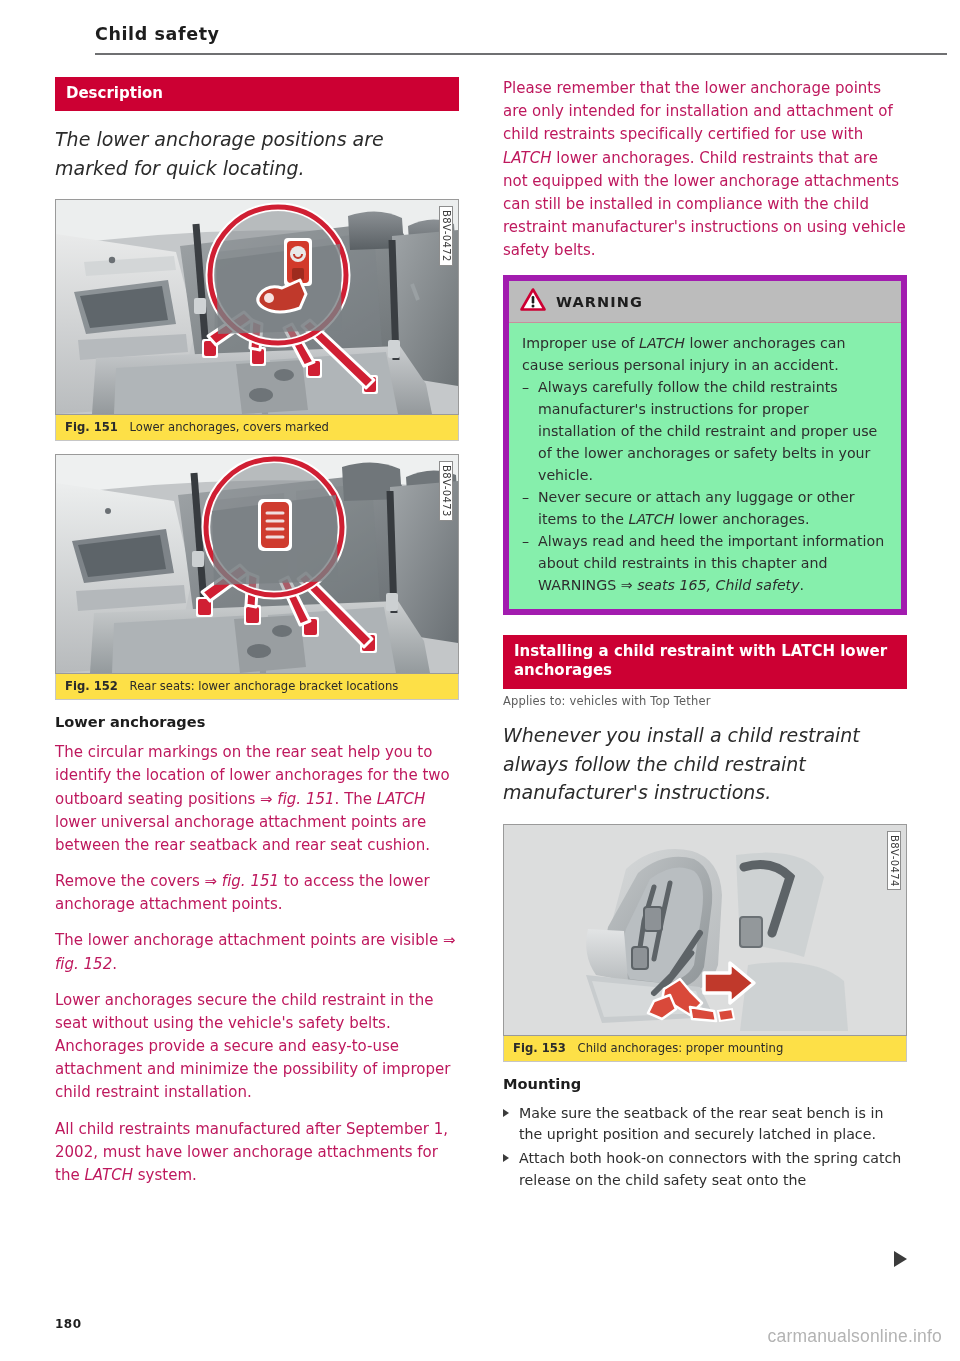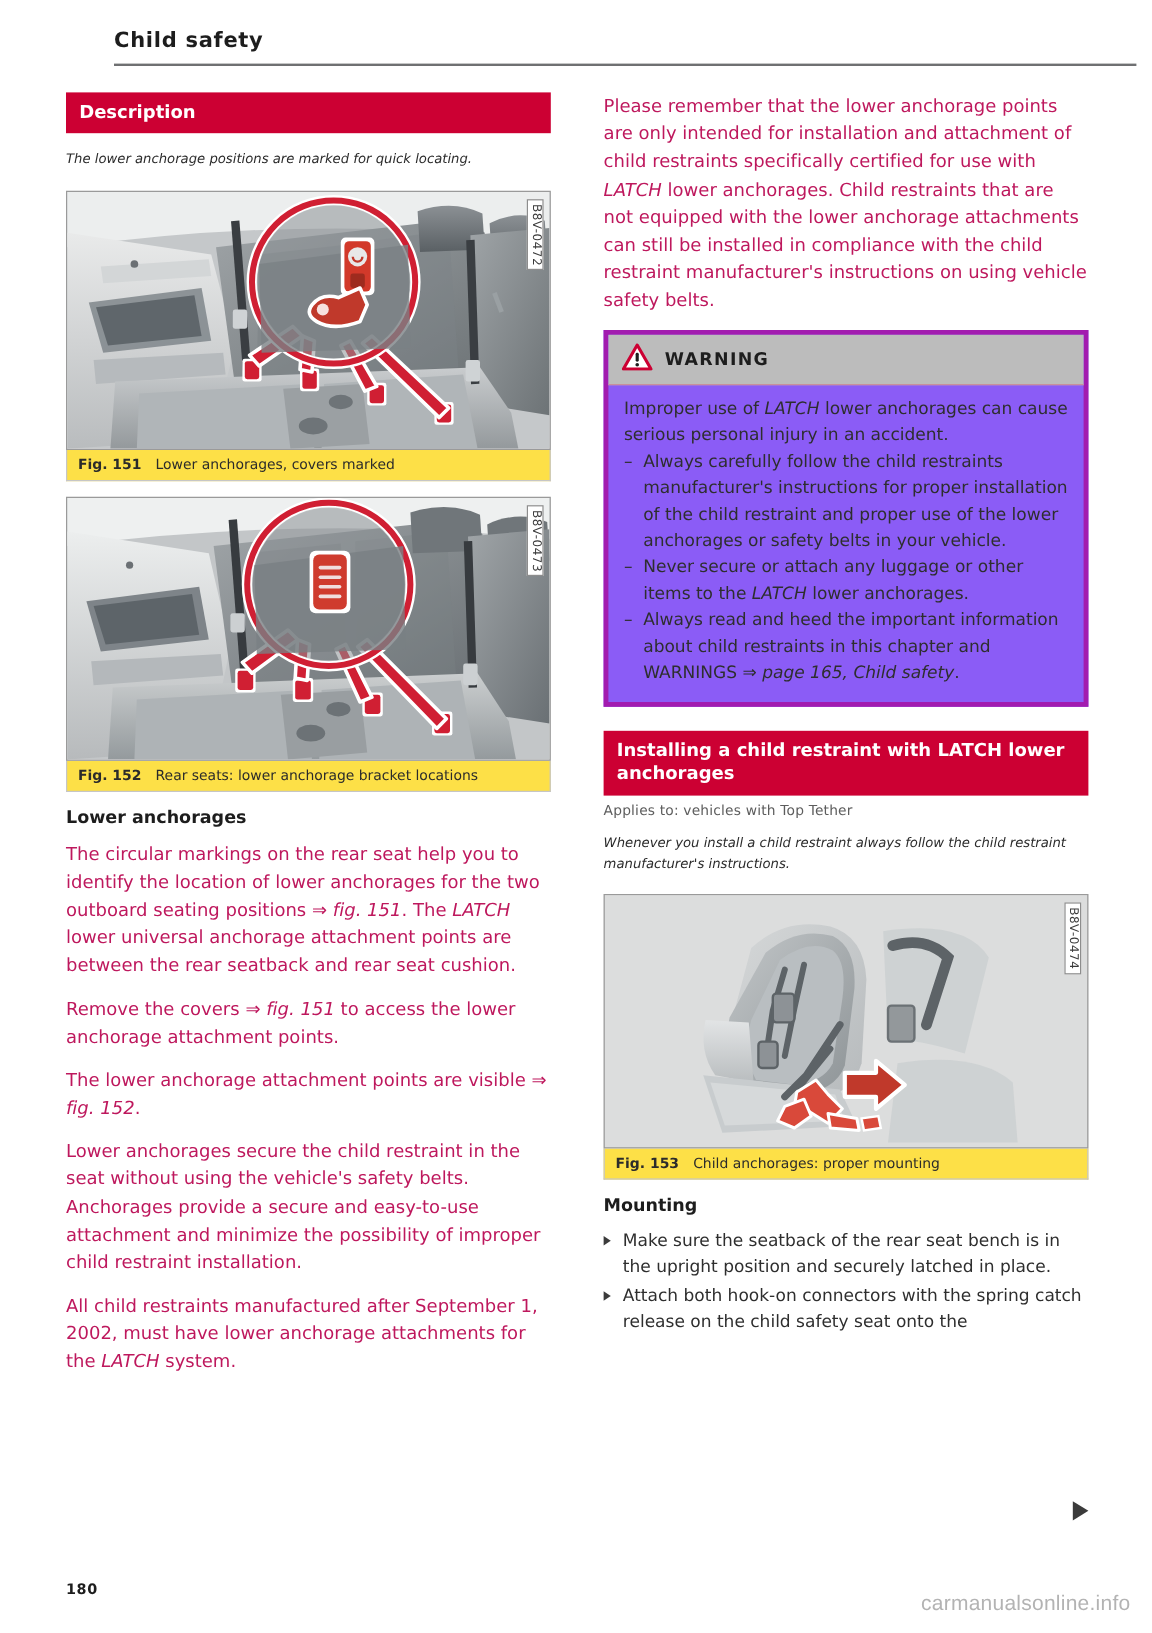--- a/index.html
+++ b/index.html
@@ -65,21 +65,21 @@
   
   p.body {
     margin: 0 0 13px 0;
     font-size: 15px;
     line-height: 1.545;
     color: #be185d;
     letter-spacing: 0.01px;
   }
   p.lead {
     font-style: italic;
-    font-size: 11px;
+    font-size: 19px;
     line-height: 1.5;
     margin: 0 0 17px 0;
     color: #2b2b2b;
   }
   h3.subhead {
     margin: 5px 0 11px 0;
     font-size: 14.6px;
     font-weight: bold;
     color: #1d1d1d;
   }
@@ -114,22 +114,22 @@
     font-size: 11.6px;
     color: #2b2b2b;
     padding: 5px 9px 6px 9px;
     border: 1px solid #c6c6c6;
     border-top: none;
   }
   .fig-caption b { font-weight: bold; }
 
   
   .warning {
-    border: 4px solid #a21caf;
-    background: #8b5cf6;
+    border: 6px solid #a21caf;
+    background: #86efac;
     margin: 0 0 20px 0;
     width: 404px;
   }
   .warning-head {
     display: flex; align-items: center;
     gap: 10px;
     background: #bcbcbc;
     padding: 7px 10px 7px 11px;
     border-bottom: 1px solid #c98f9c;
   }
@@ -423,21 +423,21 @@
             <circle cx="13" cy="18" r="1.5" fill="#1d1d1d"></circle>
           </svg>
         </span>
         <span class="wtitle">WARNING</span>
       </div>
       <div class="warning-body">
         <p>Improper use of <span class="i">LATCH</span> lower anchorages can cause serious personal injury in an accident.</p>
         <ul>
           <li><span class="dash">–</span><span>Always carefully follow the child restraints manufacturer's instructions for proper installation of the child restraint and proper use of the lower anchorages or safety belts in your vehicle.</span></li>
           <li><span class="dash">–</span><span>Never secure or attach any luggage or other items to the <span class="i">LATCH</span> lower anchorages.</span></li>
-          <li><span class="dash">–</span><span>Always read and heed the important information about child restraints in this chapter and WARNINGS <span class="i">⇒ page 165, Child safety</span>.</span></li>
+          <li><span class="dash">–</span><span>Always read and heed the important information about child restraints in this chapter and WARNINGS <span class="i">⇒ seats 165, Child safety</span>.</span></li>
         </ul>
       </div>
     </div>
 
     <div class="section-head two-line">Installing a child restraint with LATCH lower anchorages</div>
 
     <div class="applies-to">Applies to: vehicles with Top Tether</div>
 
     <p class="lead">Whenever you install a child restraint always follow the child restraint manufacturer's instructions.</p>
 

